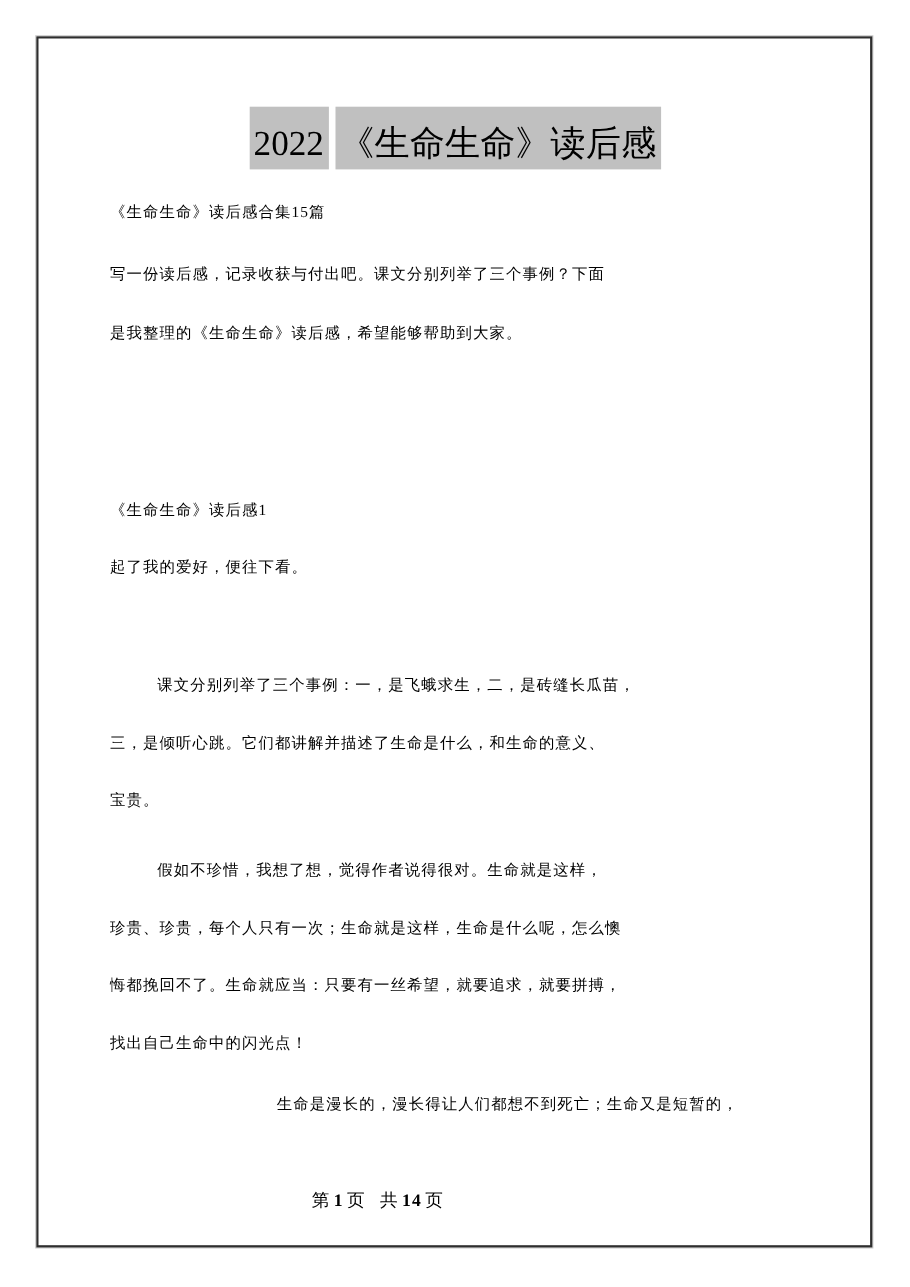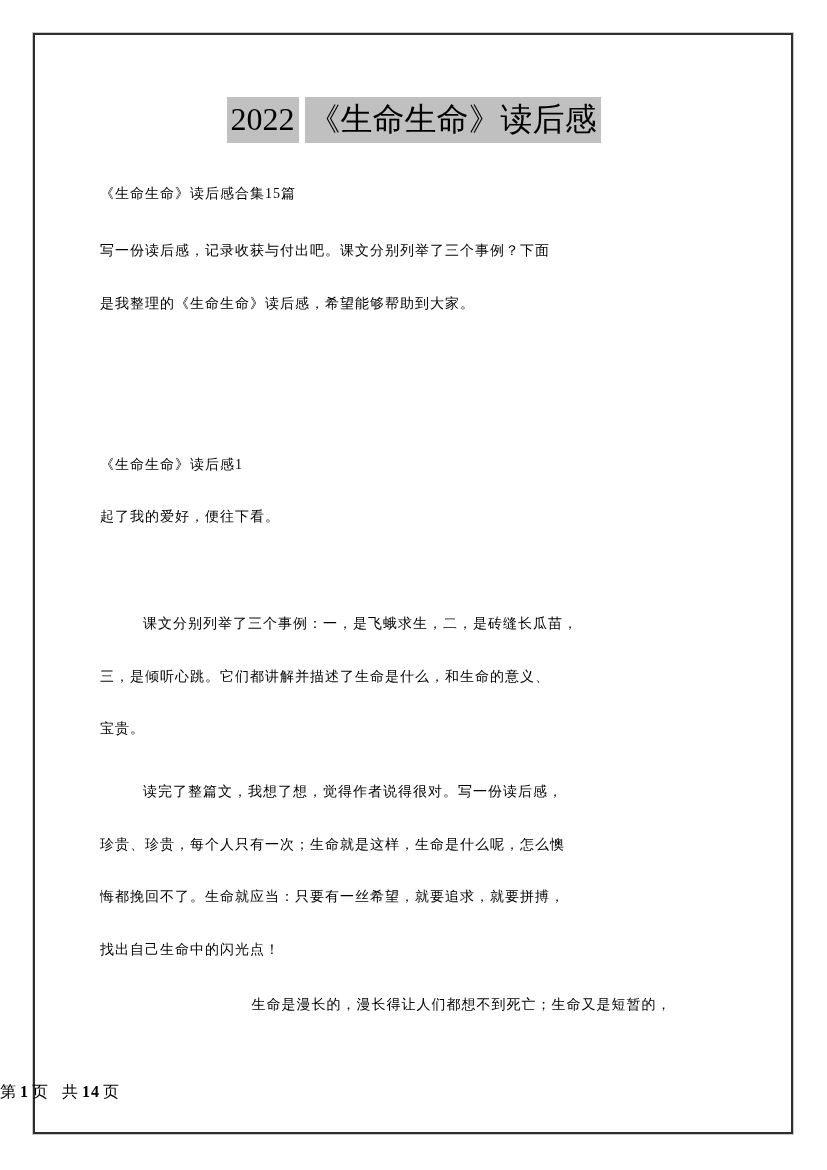--- a/index.html
+++ b/index.html
@@ -24,21 +24,21 @@
     left:0; top:97px;
     width:827px;
     text-align:center;
     font-size:32px;
     line-height:34px;
     white-space:nowrap;
   }
   .hl {
     display:inline-block;
     background:var(--hl,#c0c0c0);
-    padding:5px 4px 7px 4px;
+    padding:16px 4px 7px 4px;
   }
   .hl + .hl { margin-left:6px; }
   .tblock {
     position:absolute;
     left:100px;
     width:680px;
     font-size:14px;
     line-height:52.5px;
     letter-spacing:1px;
   }
@@ -49,21 +49,21 @@
   .b-intro    { top:225px; }
   .b-head1    { top:439px; }
   .b-p1       { top:491px; }
   .b-p2       { top:598px; }
   .b-p3       { top:766px; }
   .b-p4       { top:979px;text-align:center; }
   .doc-footer {
     position:absolute;
     left:0; top:1082px;
     width:687px;
-    text-align:left;
+    text-align:center;
     font-size:16px;
     line-height:20px;
     letter-spacing:1px;
   }
   .doc-footer .num { font-weight:bold; padding:0 3px; }
   .doc-footer .gap { display:inline-block; width:13px; }
 </style>
 </head>
 <body>
 
@@ -90,21 +90,21 @@
   <div class="line">起了我的爱好，便往下看。</div>
 </div>
 
 <div class="tblock b-p2">
   <div class="line ind-b">课文分别列举了三个事例：一，是飞蛾求生，二，是砖缝长瓜苗，</div>
   <div class="line">三，是倾听心跳。它们都讲解并描述了生命是什么，和生命的意义、</div>
   <div class="line">宝贵。</div>
 </div>
 
 <div class="tblock b-p3">
-  <div class="line ind-b">读完了整篇文，我想了想，觉得作者说得很对。写一份读后感，</div>
+  <div class="line ind-b">假如不珍惜，我想了想，觉得作者说得很对。生命就是这样，</div>
   <div class="line">珍贵、珍贵，每个人只有一次；生命就是这样，生命是什么呢，怎么懊</div>
   <div class="line">悔都挽回不了。生命就应当：只要有一丝希望，就要追求，就要拼搏，</div>
   <div class="line">找出自己生命中的闪光点！</div>
 </div>
 
 <div class="tblock b-p4">
   <div class="line ind-b">生命是漫长的，漫长得让人们都想不到死亡；生命又是短暂的，</div>
 </div>
 
 <div class="doc-footer">

